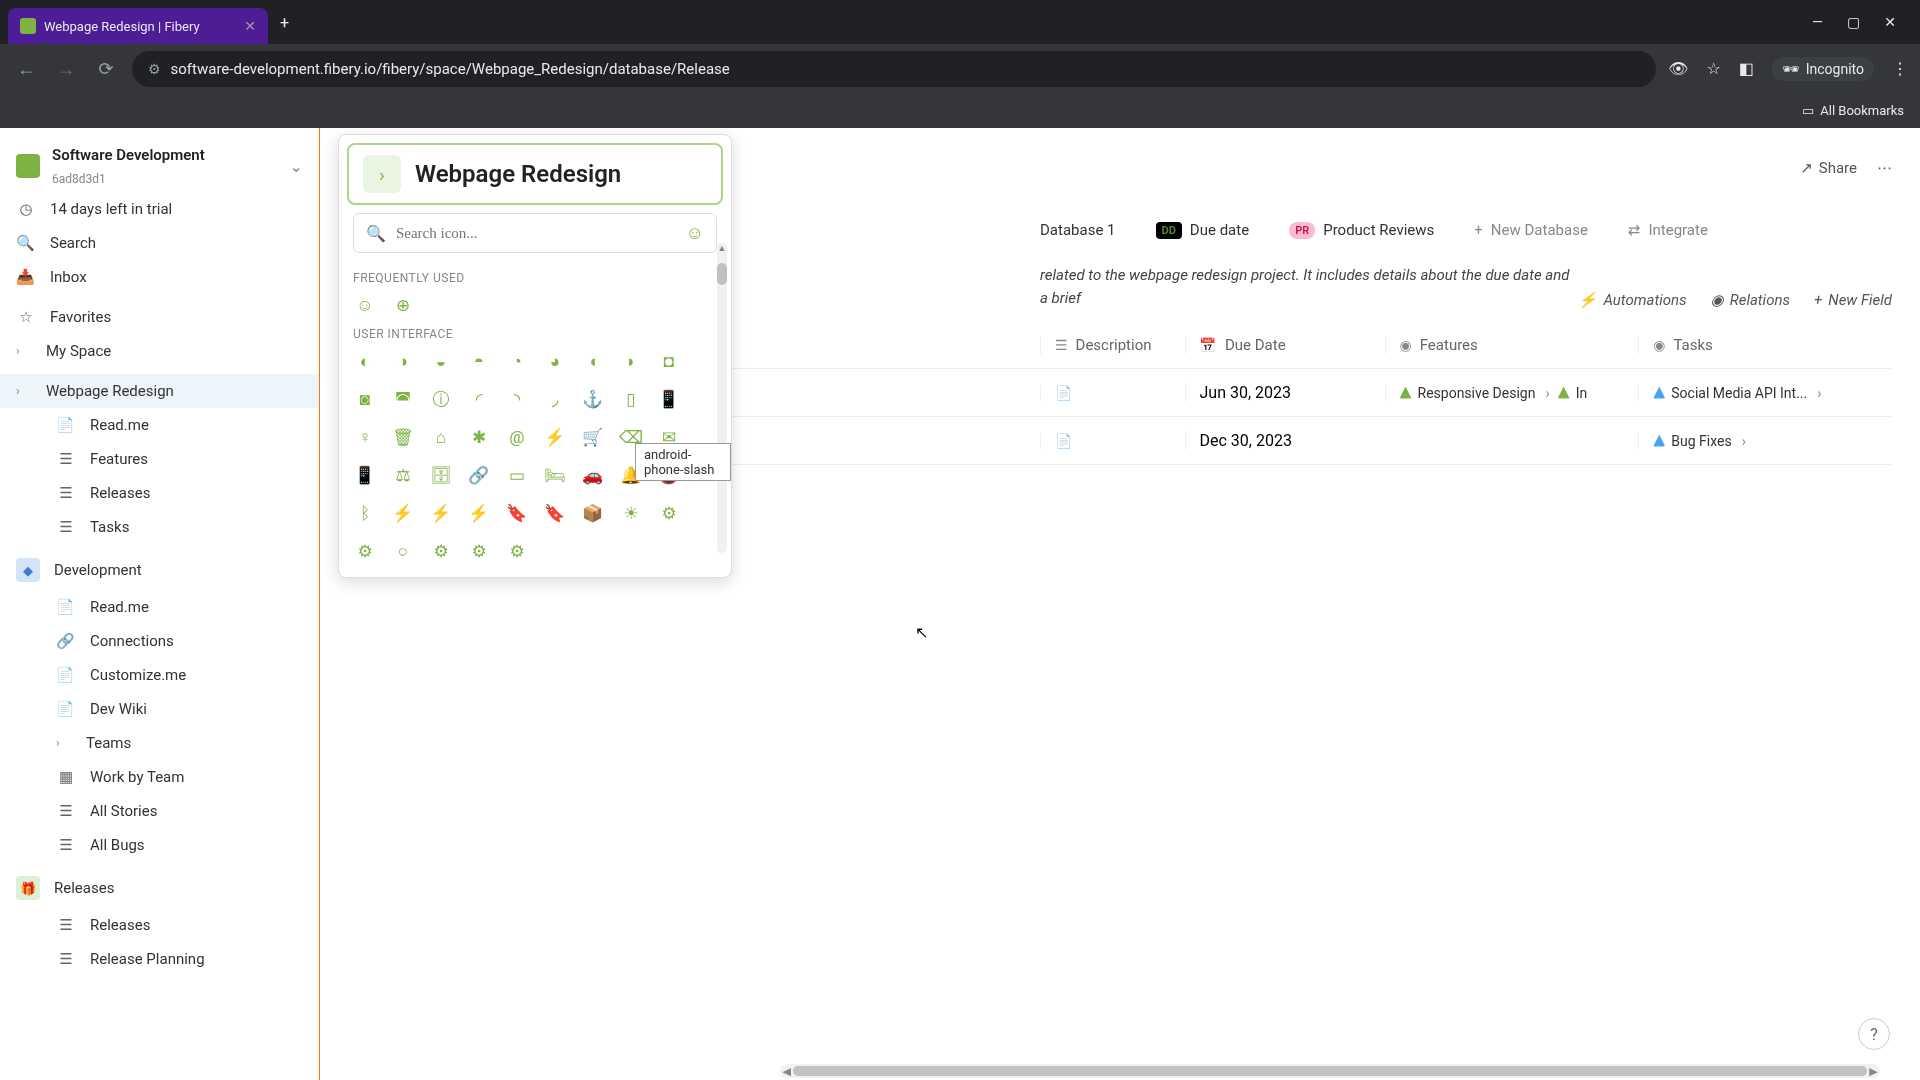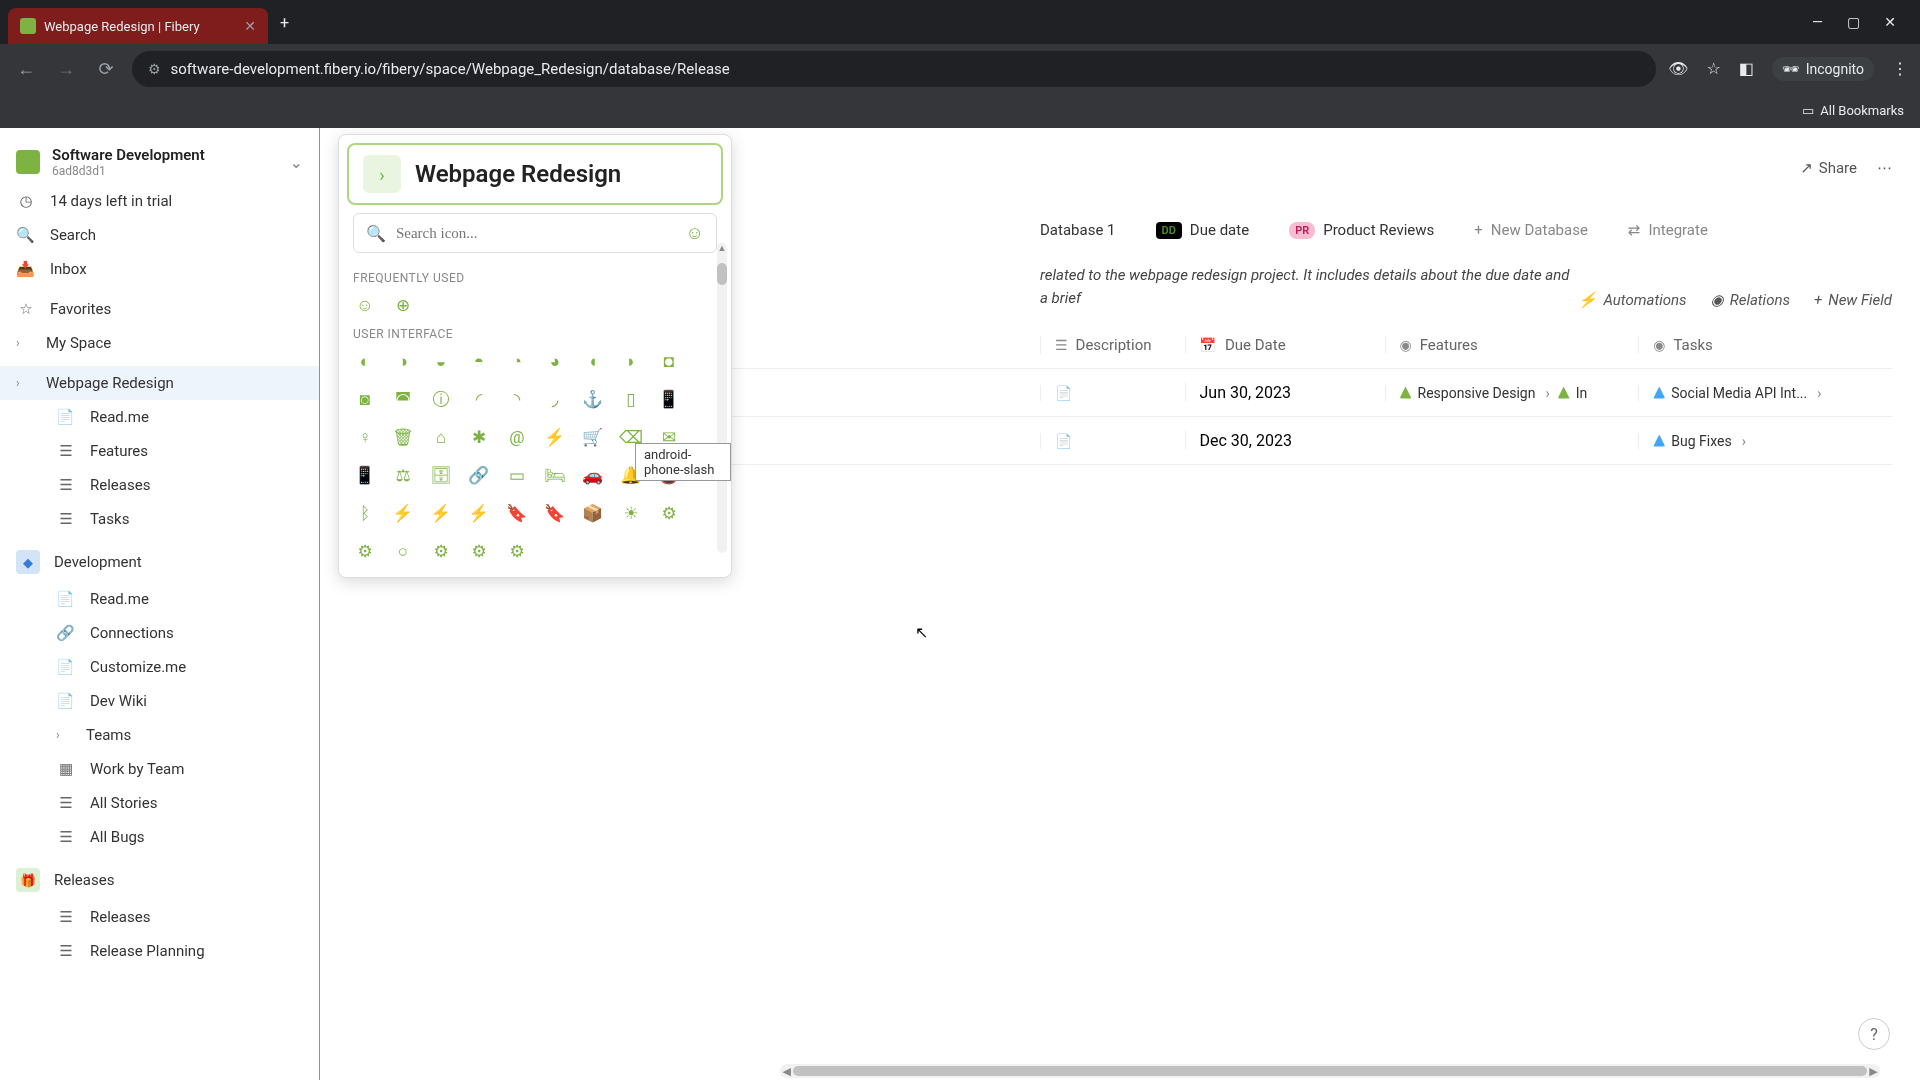--- a/index.html
+++ b/index.html
@@ -1,21 +1,21 @@
 <!DOCTYPE html>
 <html><head>
 <meta charset="utf-8">
 <style>
 * { margin: 0; padding: 0; box-sizing: border-box; font-family: -apple-system, BlinkMacSystemFont, "Segoe UI", Roboto, sans-serif; }
 body { width: 1920px; height: 1080px; background: #202124; overflow: hidden; }
 
 
 .browser-chrome { background: #202124; }
 .tab-bar { height: 44px; display: flex; align-items: center; padding: 0 8px; }
-.tab { background: #7f1d1d; height: 36px; border-radius: 8px 8px 0 0; display: flex; align-items: center; padding: 0 12px; gap: 8px; min-width: 260px; margin-top: 8px; color: #e8eaed; font-size: 13px; }
+.tab { background: #4c1d95; height: 36px; border-radius: 8px 8px 0 0; display: flex; align-items: center; padding: 0 12px; gap: 8px; min-width: 260px; margin-top: 8px; color: #e8eaed; font-size: 13px; }
 .tab-favicon { width: 16px; height: 16px; background: #7cb342; border-radius: 3px; }
 .tab-close { color: #9aa0a6; font-size: 14px; margin-left: auto; cursor: pointer; }
 .new-tab { color: #e8eaed; margin-left: 12px; font-size: 16px; cursor: pointer; }
 .window-controls { margin-left: auto; display: flex; gap: 24px; color: #e8eaed; padding-right: 16px; }
 .window-controls span { cursor: pointer; font-size: 14px; }
 
 .addr-bar { height: 48px; display: flex; align-items: center; padding: 0 12px; gap: 12px; background: #35363a; border-top: 1px solid #35363a; }
 .nav-btn { width: 28px; height: 28px; display: flex; align-items: center; justify-content: center; color: #9aa0a6; cursor: pointer; font-size: 18px; border-radius: 50%; }
 .url-box { flex: 1; background: #202124; border-radius: 20px; height: 36px; display: flex; align-items: center; padding: 0 16px; gap: 10px; color: #e8eaed; font-size: 15px; }
 .url-icon { color: #9aa0a6; font-size: 14px; }
@@ -26,21 +26,21 @@
 
 
 .app { background: #fff; height: calc(1080px - 128px); display: flex; }
 
 
 .sidebar { width: 320px; border-right: 1px solid #f97316; overflow-y: auto; padding: 12px 0; }
 .workspace-header { display: flex; align-items: center; padding: 6px 16px; gap: 12px; }
 .workspace-icon { width: 24px; height: 24px; background: #7cb342; border-radius: 4px; }
 .workspace-info { flex: 1; }
 .workspace-name { font-weight: 600; font-size: 15px; color: #222; }
-.workspace-id { font-size: 12px; color: #888; }
+.workspace-id { font-size: 12px; color: #888; margin-top: 8px; }
 .workspace-chevron { color: #888; }
 .side-item { display: flex; align-items: center; padding: 8px 16px; gap: 14px; font-size: 15px; color: #333; cursor: pointer; }
 .side-item.active { background: #eef4fb; }
 .side-icon { width: 20px; text-align: center; color: #666; font-size: 15px; }
 .side-icon.colored { width: 24px; height: 24px; border-radius: 4px; display: flex; align-items: center; justify-content: center; font-size: 13px; }
 .side-icon.blue { background: #d4e4f7; color: #3a7bd5; }
 .side-icon.green { background: #dbf0d4; color: #5a9e3e; }
 .side-item.nested { padding-left: 56px; }
 .side-item .chev { width: 16px; color: #888; font-size: 12px; }
 .side-section { margin-top: 6px; }

